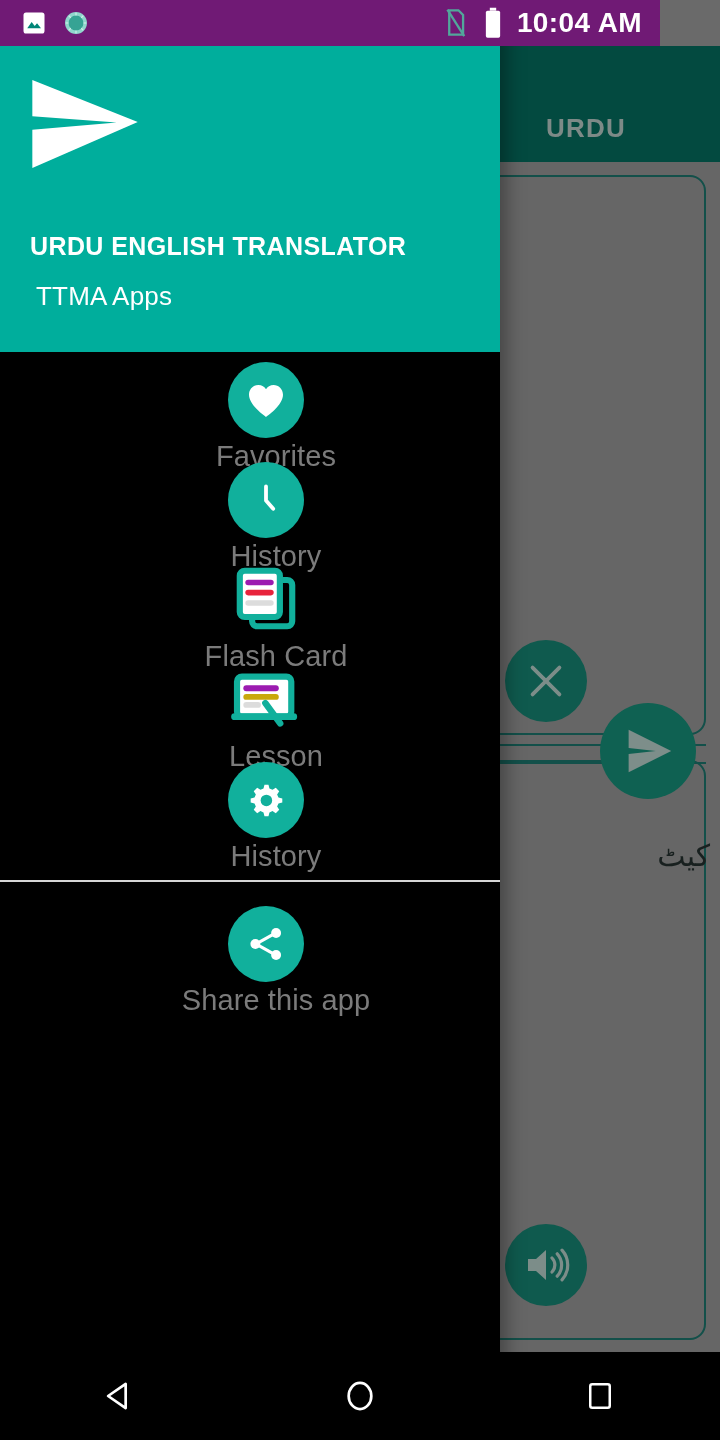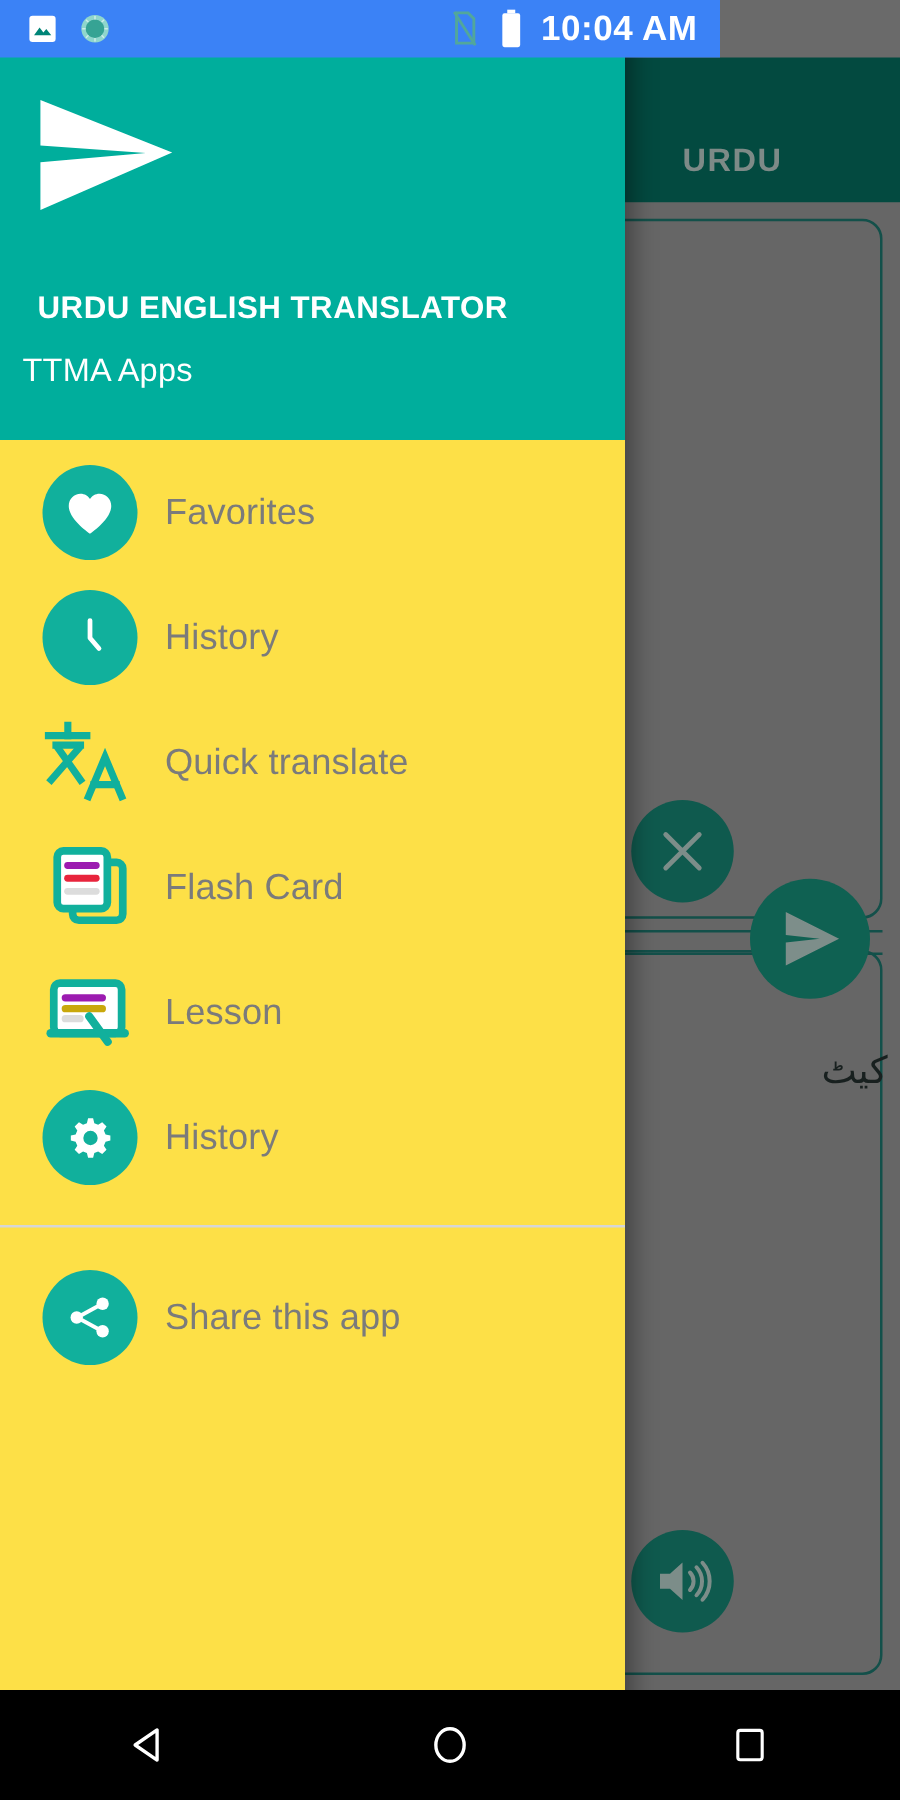--- a/index.html
+++ b/index.html
@@ -22,38 +22,38 @@
   .bg-line-b{position:absolute;left:300px;top:762px;width:406px;height:2px;background:#13504a;}
 
   .circ{position:absolute;border-radius:50%;display:flex;align-items:center;justify-content:center;}
   .btn-clear{left:505px;top:640px;width:82px;height:82px;background:#0f5a4e;}
   .btn-send{left:600px;top:703px;width:96px;height:96px;background:#0f6152;}
   .btn-speaker{left:505px;top:1224px;width:82px;height:82px;background:#0f5a4e;}
   .urdu-word{position:absolute;left:600px;top:838px;width:110px;text-align:right;
       font-size:30px;color:#18201f;direction:rtl;font-family:Liberation Serif, serif;}
 
   
-  .statusbar{position:absolute;left:0;top:0;width:576px;height:46px;background:#3b82f6;
+  .statusbar{position:absolute;left:0;top:0;width:660px;height:46px;background:#701a75;
       display:flex;align-items:center;z-index:40;}
   .sb-left{display:flex;align-items:center;gap:14px;padding-left:20px;}
   .sb-right{margin-left:auto;display:flex;align-items:center;gap:14px;padding-right:18px;}
   .sb-time{color:#fff;font-size:28px;font-weight:bold;letter-spacing:0.4px;}
 
   
-  .drawer{position:absolute;left:0;top:0;width:500px;height:1392px;background:#fde047;z-index:30;
+  .drawer{position:absolute;left:0;top:0;width:500px;height:1392px;background:#000000;z-index:30;
       box-shadow:6px 0 18px rgba(0,0,0,0.35);}
   .drawer-header{position:relative;width:500px;height:352px;background:#00ae9c;}
   .drawer-logo{position:absolute;left:28px;top:78px;width:116px;height:92px;}
   .drawer-title{position:absolute;left:30px;top:232px;font-size:25px;font-weight:bold;
       color:#ffffff;letter-spacing:0.4px;}
-  .drawer-subtitle{position:absolute;left:18px;top:281px;font-size:26px;color:#ffffff;
+  .drawer-subtitle{position:absolute;left:36px;top:281px;font-size:26px;color:#ffffff;
       letter-spacing:0.2px;}
 
   .menu-group{padding-top:8px;}
-  .menu-item{display:flex;align-items:center;height:100px;padding-left:32px;}
+  .menu-item{display:flex;align-items:center;height:100px;padding-left:32px;flex-direction:column;}
   .menu-icon{width:80px;height:80px;flex:0 0 80px;display:flex;align-items:center;justify-content:center;}
   .menu-label{margin-left:20px;font-size:29px;color:#7b7b7b;letter-spacing:0.1px;}
   .menu-divider{height:2px;background:#d6d6d6;margin:20px 0 14px 0;}
 
   .icircle{width:76px;height:76px;border-radius:50%;background:#11b09c;
       display:flex;align-items:center;justify-content:center;}
 
   
   .navbar{position:absolute;left:0;bottom:0;width:720px;height:88px;background:#000000;
       display:flex;align-items:center;justify-content:space-around;z-index:50;}
@@ -124,34 +124,20 @@
         <div class="menu-icon">
           <div class="icircle">
             <svg width="48" height="48" viewBox="0 0 24 24">
               <path d="M12 5.2 L12 12.2 L15.6 16.4" stroke="#ffffff" stroke-width="1.9" fill="none" stroke-linecap="round" stroke-linejoin="round"></path>
             </svg>
           </div>
         </div>
         <div class="menu-label">History</div>
       </div>
 
-      <div class="menu-item">
-        <div class="menu-icon">
-          <svg width="76" height="76" viewBox="0 0 24 24">
-            <path d="M1.5 5.2 L11.2 5.2" stroke="#11b09c" stroke-width="1.8" stroke-linecap="square"></path>
-            <path d="M6.4 2.6 L6.4 5.2" stroke="#11b09c" stroke-width="1.8" stroke-linecap="square"></path>
-            <path d="M3.4 7.6 L9.6 7.6" stroke="#11b09c" stroke-width="1.8" stroke-linecap="square"></path>
-            <path d="M4.1 8.6 L9.6 16.4" stroke="#11b09c" stroke-width="1.8" stroke-linecap="square"></path>
-            <path d="M9.0 8.6 L2.2 16.4" stroke="#11b09c" stroke-width="1.8" stroke-linecap="square"></path>
-            <path d="M11.6 20.6 L15.8 10.6 L20.0 20.6" stroke="#11b09c" stroke-width="1.8" fill="none" stroke-linecap="square"></path>
-            <path d="M13.0 17.6 L18.6 17.6" stroke="#11b09c" stroke-width="1.8" stroke-linecap="square"></path>
-          </svg>
-        </div>
-        <div class="menu-label">Quick translate</div>
-      </div>
 
       <div class="menu-item">
         <div class="menu-icon">
           <svg width="74" height="74" viewBox="0 0 24 24">
             <rect x="7.5" y="5.5" width="13" height="15" rx="1.6" fill="none" stroke="#11b09c" stroke-width="2"></rect>
             <rect x="3.5" y="2.5" width="13" height="15" rx="1.6" fill="#ffffff" stroke="#11b09c" stroke-width="2"></rect>
             <path d="M6.2 6.3 L13.6 6.3" stroke="#9c1bb0" stroke-width="1.8" stroke-linecap="round"></path>
             <path d="M6.2 9.6 L13.6 9.6" stroke="#e8243c" stroke-width="1.8" stroke-linecap="round"></path>
             <path d="M6.2 13.0 L13.6 13.0" stroke="#dcdcdc" stroke-width="1.8" stroke-linecap="round"></path>
           </svg>

